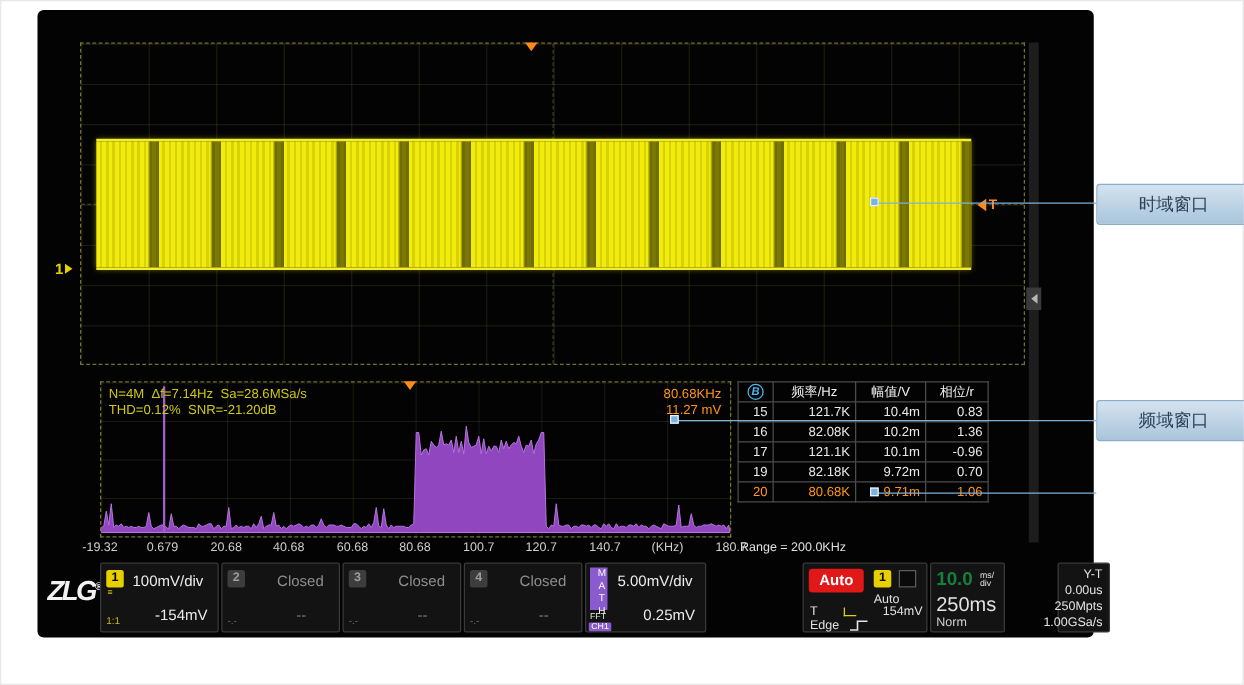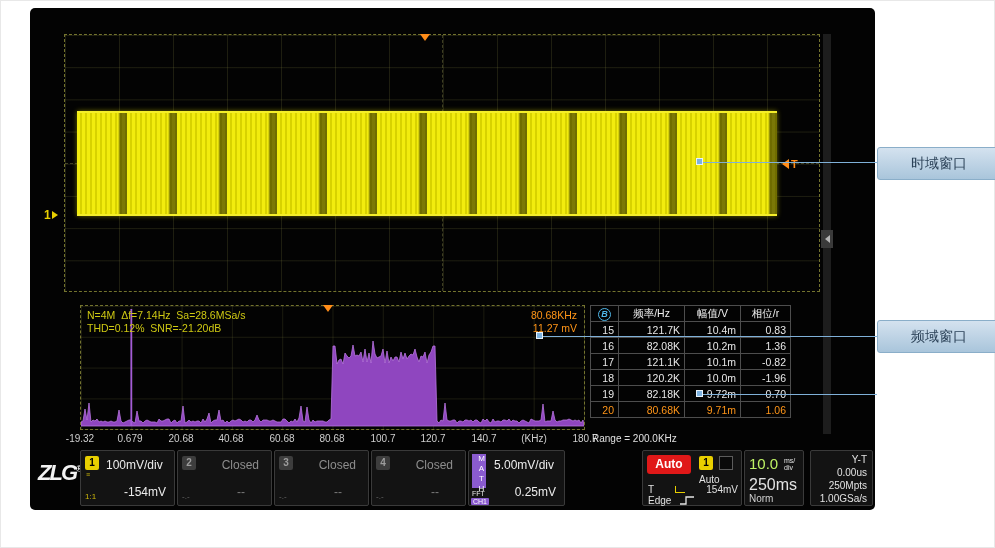--- a/index.html
+++ b/index.html
@@ -63,21 +63,21 @@
   .mstrip{position:absolute;left:3px;top:3px;width:14px;height:34px;background:#8a5bcf;color:#fff;font-size:8px;text-align:center;writing-mode:vertical-rl;text-orientation:upright;letter-spacing:1px}
   .mfft{position:absolute;left:3px;top:39px;font-size:7px;color:#e8e8e8}
   .msrc{position:absolute;left:2px;top:47px;font-size:7px;color:#fff;background:#8a5bcf;padding:0 2px;border-radius:1px}
   .stopbtn{position:absolute;left:4px;top:4px;width:44px;height:19px;background:#e01818;color:#fff;font-weight:bold;font-size:12px;text-align:center;line-height:19px;border-radius:3px;cursor:pointer}
   .tsrc{left:56px;top:5px}
   .forcebox{position:absolute;left:76px;top:5px;width:14px;height:14px;background:#0a0a0a;border:1px solid #5c5c5c}
   .auto{position:absolute;left:56px;top:23px;font-size:10px;color:#e2e2e2}
   .trow{position:absolute;left:5px;top:33px;width:90px;display:flex;justify-content:space-between;align-items:center;font-size:10px;color:#e2e2e2}
   .lvlicon{width:10px;height:7px;border-bottom:1px solid #e8cf00;border-left:1px solid #e8cf00}
   .erow{position:absolute;left:5px;top:44px;width:90px;display:flex;gap:8px;align-items:flex-start;font-size:10px;color:#e2e2e2}
-  .tscale{position:absolute;left:4px;top:4px;font-size:15px;font-weight:normal;color:#bef264}
+  .tscale{position:absolute;left:4px;top:4px;font-size:15px;font-weight:bold;color:#15803d}
   .tunit{position:absolute;left:39px;top:6px;font-size:7px;line-height:7px;color:#e2e2e2}
   .twd{position:absolute;left:4px;top:25px;font-size:16px;color:#e2e2e2}
   .tnorm{position:absolute;left:4px;top:42px;font-size:10px;color:#cfcfcf}
   .hline{position:absolute;right:5px;font-size:10px;color:#e2e2e2}
 
   
   .callout{position:absolute;left:877px;width:124px;height:33px;background:linear-gradient(180deg,#d4e2ef,#a9c5db);border:1px solid #8aaec9;border-radius:3px;display:flex;align-items:center;justify-content:center;font-size:14px;color:#2c4258;z-index:6}
   .cline{position:absolute;height:1px;background:#7fb0d8;z-index:4}
   .csq{position:absolute;width:7px;height:7px;background:#7db2e0;border:1px solid #e8f2fa;z-index:5}
 </style>
@@ -153,27 +153,21 @@
       <tr>
         <td>16</td>
         <td>82.08K</td>
         <td>10.2m</td>
         <td>1.36</td>
       </tr>
       <tr>
         <td>17</td>
         <td>121.1K</td>
         <td>10.1m</td>
-        <td>-0.82</td>
-      </tr>
-      <tr>
-        <td>18</td>
-        <td>120.2K</td>
-        <td>10.0m</td>
-        <td>-1.96</td>
+        <td>-0.96</td>
       </tr>
       <tr>
         <td>19</td>
         <td>82.18K</td>
         <td>9.72m</td>
         <td>0.70</td>
       </tr>
       <tr class="sel">
         <td>20</td>
         <td>80.68K</td>
@@ -243,21 +237,21 @@
     <div class="sbox" style="left:714px;width:60px">
       <div class="tscale">10.0</div>
       <div class="tunit">
         <div>ms/</div>
         <div>div</div>
       </div>
       <div class="twd">250ms</div>
       <div class="tnorm">Norm</div>
     </div>
 
-    <div class="sbox" style="left:780px;width:63px">
+    <div class="sbox" style="left:816px;width:42px">
       <div class="hline" style="top:3px">Y-T</div>
       <div class="hline" style="top:16px">0.00us</div>
       <div class="hline" style="top:29px">250Mpts</div>
       <div class="hline" style="top:42px">1.00GSa/s</div>
     </div>
   </div>
 
   <div class="cline" style="left:703px;top:162px;width:174px"></div>
   <div class="csq" style="left:696px;top:158px"></div>
   <div class="callout" style="top:147px">

